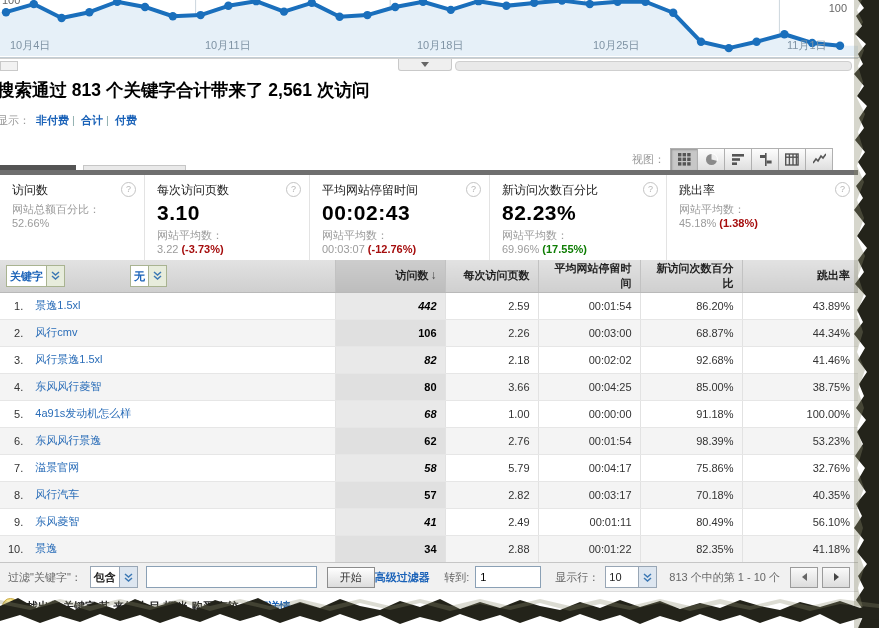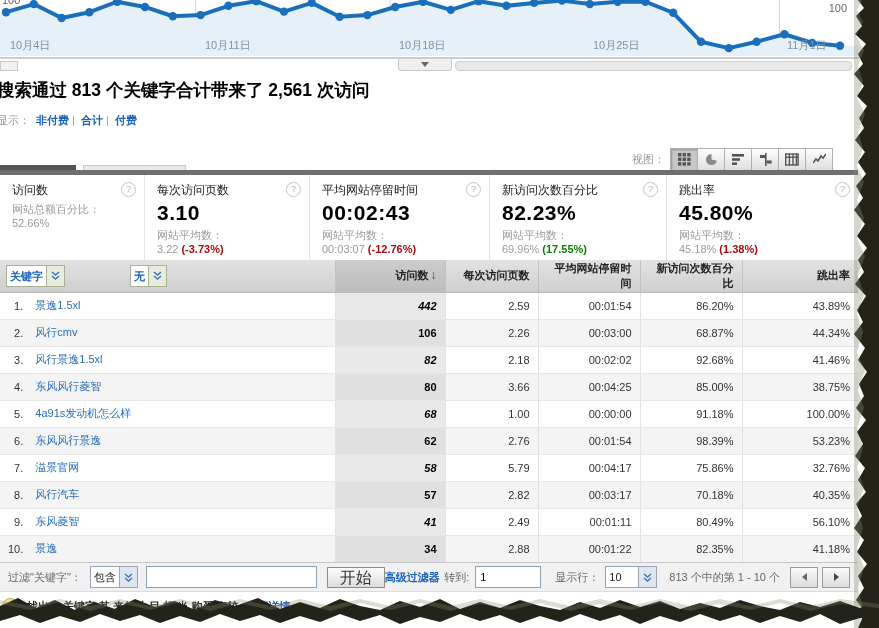--- a/index.html
+++ b/index.html
@@ -62,21 +62,21 @@
   .dd .txt{padding:0 3px;line-height:20px;color:#1a62b8;font-weight:bold;background:#fff;}
   .dd .chev{width:17px;background:#e7ecdc;border-left:1px solid #a9b391;display:flex;align-items:center;justify-content:center;}
   .dd.blue .chev{background:#dde6f0;border-left-color:#98a6b5;}
   .dd.blue{border-color:#98a6b5;}
   .sort-arrow{font-size:12px;color:#444;margin-left:2px;}
   
   #filter-bar{position:absolute;left:0;top:562px;width:858px;height:30px;background:#f1f1f1;border-top:1px solid #c6c6c6;border-bottom:1px solid #dcdcdc;display:flex;align-items:center;padding:0 8px;box-sizing:border-box;color:#666;}
   #filter-bar .gap{margin-left:8px;}
   #filter-input{width:165px;height:18px;border:1px solid #8aa0b5;background:#fff;margin-left:8px;}
   #goto-input{width:58px;height:18px;border:1px solid #8aa0b5;background:#fff;margin-left:6px;padding-left:4px;font-size:11px;}
-  #start-btn{margin-left:10px;height:21px;padding:0 12px;border:1px solid #8c8c8c;background:linear-gradient(#fff,#dcdcdc);font-size:16px;color:#333;cursor:pointer;}
+  #start-btn{margin-left:10px;height:21px;padding:0 12px;border:1px solid #8c8c8c;background:linear-gradient(#fff,#dcdcdc);font-size:11px;color:#333;cursor:pointer;}
   #adv-filter{color:#1a62b8;font-weight:bold;text-decoration:none;}
   #right-pager{margin-left:auto;display:flex;align-items:center;}
   .pager-btn{width:26px;height:19px;border:1px solid #9b9b9b;background:linear-gradient(#fafafa,#dcdcdc);display:flex;align-items:center;justify-content:center;margin-left:4px;cursor:pointer;}
   .pager-btn .t{width:0;height:0;border-top:4px solid transparent;border-bottom:4px solid transparent;}
   .pager-btn .t.left{border-right:5px solid #666;}
   .pager-btn .t.right{border-left:5px solid #444;}
   
   #tip-row{position:absolute;left:2px;top:598px;width:856px;display:flex;align-items:center;color:#222;font-weight:bold;white-space:nowrap;overflow:hidden;}
   #bulb{width:15px;height:15px;border-radius:50%;background:radial-gradient(circle at 40% 35%,#fdf6cf,#f0d45a 60%,#d8ae2a);border:1px solid #c9a83a;margin-right:8px;flex:none;}
   #tip-row a{color:#1a62b8;margin-left:8px;}
@@ -128,21 +128,21 @@
         <circle cx="756.6" cy="41.760000000000005" r="4.2" fill="#1a6fbc"></circle>
         <circle cx="784.4" cy="34.22" r="4.2" fill="#1a6fbc"></circle>
         <circle cx="812.2" cy="42.92" r="4.2" fill="#1a6fbc"></circle>
         <circle cx="840" cy="45.82" r="4.2" fill="#1a6fbc"></circle>
       </svg>
     <span class="ymax" id="ymax-left">100</span>
     <span class="ymax" id="ymax-right">100</span>
     <div id="tick-layer">
         <span class="tick-label" style="left:10px">10月4日</span>
         <span class="tick-label" style="left:205px">10月11日</span>
-        <span class="tick-label" style="left:399px">10月18日</span>
+        <span class="tick-label" style="left:417px">10月18日</span>
         <span class="tick-label" style="left:593px">10月25日</span>
         <span class="tick-label" style="left:787px">11月1日</span>
       </div>
   </div>
 
   <div id="collapse-strip" style="border-top:1px solid #cfcfcf;">
     <div id="scroll-thumb-left"></div>
     <div id="collapse-btn"><span class="tri"></span></div>
     <div id="scroll-track-right"></div>
   </div>
@@ -237,21 +237,20 @@
     </div>
     <div class="metric" style="flex:0 0 177px;">
       <div class="mlabel">新访问次数百分比</div>
       <div class="help">?</div>
       <div class="mvalue">82.23%</div>
       <div class="msub"><span>网站平均数：</span><br><span>69.96%</span><span class="delta green">(17.55%)</span></div>
     </div>
     <div class="metric" style="flex:0 0 191px;border-right:none;">
       <div class="mlabel">跳出率</div>
       <div class="help">?</div>
-      <div class="mvalue">45.80%</div>
       <div class="msub"><span>网站平均数：</span><br><span>45.18%</span><span class="delta red">(1.38%)</span></div>
     </div>
   </div>
 
   <table id="report-table">
     <colgroup>
         <col style="width:27px">
         <col style="width:308px">
         <col style="width:110px">
         <col style="width:93px">
@@ -382,21 +381,21 @@
     <td class="num">00:01:22</td>
     <td class="num">82.35%</td>
     <td class="num">41.18%</td>
   </tr>
       </tbody>
   </table>
 
   <div id="filter-bar">
     <span>过滤"关键字"：</span>
     <span class="dd blue gap">
-      <span class="txt" style="color:#222;font-weight:normal;">包含</span>
+      <span class="txt" style="color:#222;font-weight:bold;">包含</span>
       <span class="chev">
           <svg width="11" height="11">
             <g fill="none" stroke="#3c78b4" stroke-width="1.5">
               <polyline points="2,2 5.5,5 9,2"></polyline>
               <polyline points="2,6 5.5,9 9,6"></polyline>
             </g>
           </svg>
         </span>
     </span>
     <input id="filter-input" type="text" value="" style="">

